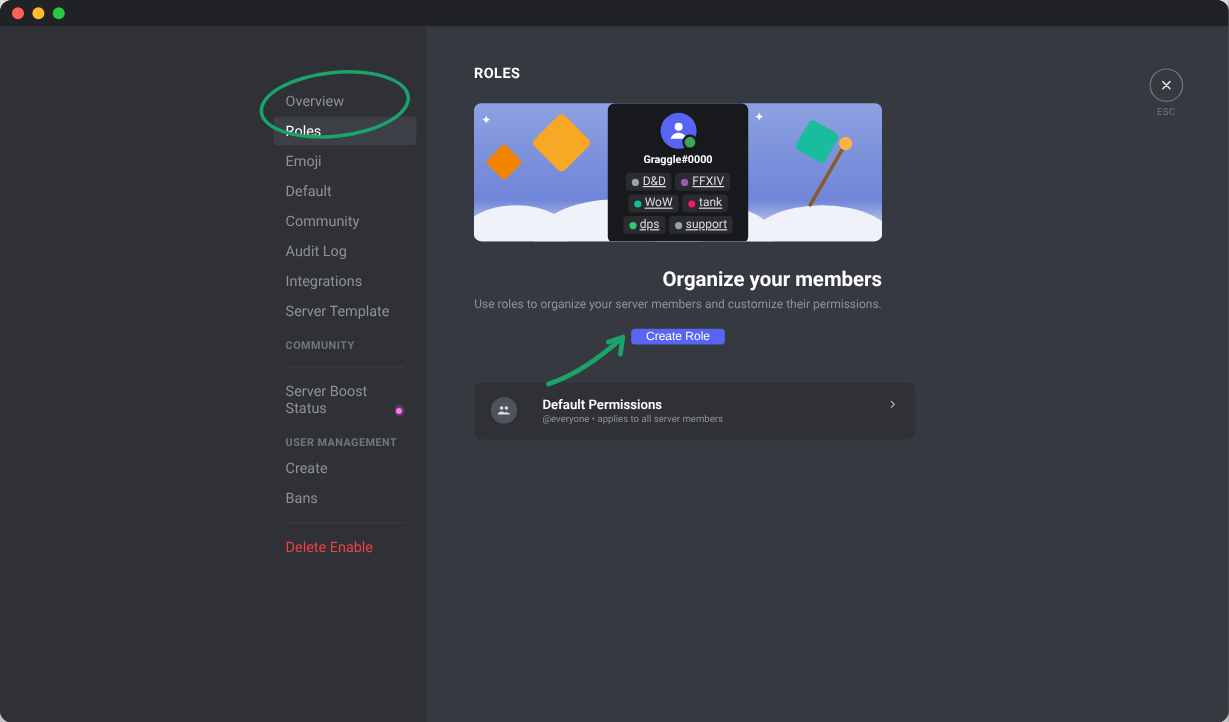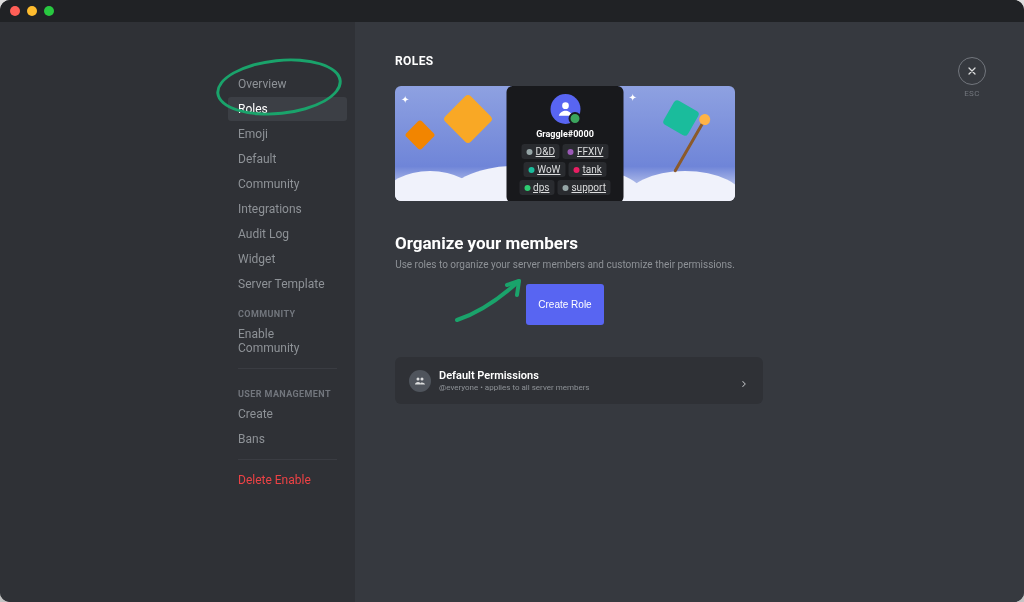--- a/index.html
+++ b/index.html
@@ -111,29 +111,29 @@
   }
   .avatar svg{width:20px;height:20px;}
   .presence {position:absolute;right:-1px;bottom:-1px;width:9px;height:9px;border-radius:50%;background:#3ba55d;border:2px solid var(--card-dark);}
   .uname {font-size:9px;font-weight:700;color:#fff;}
   .chips {display:flex;flex-wrap:wrap;gap:3px;justify-content:center;}
   .chip {
     background:var(--chip-bg);border-radius:3px;padding:2px 5px;
     font-size:10px;color:#dcddde;display:flex;align-items:center;gap:3px;text-decoration:underline;
   }
   .chip .cd{width:6px;height:6px;border-radius:50%;}
-  .heading {text-align:left;font-size:17px;font-weight:700;color:#fff;margin-top:32px;}
+  .heading {text-align:right;font-size:17px;font-weight:700;color:#fff;margin-top:22px;}
   .sub {text-align:center;font-size:10px;color:var(--text-muted);margin-top:6px;}
   .create-btn {
     display:block;margin:14px auto 0;background:var(--accent);color:#fff;
-    border:none;border-radius:3px;padding:15px 12px;font-size:10px;font-weight:500;cursor:pointer;
+    border:none;border-radius:3px;padding:1px 12px;font-size:10px;font-weight:500;cursor:pointer;
   }
   .perm-card {
     margin-top:32px;width:340px;background:var(--card-medium);
-    border-radius:6px;padding:12px 14px;display:flex;align-items:flex-end;gap:8px;cursor:pointer;
+    border-radius:6px;padding:12px 14px;display:flex;align-items:flex-start;gap:21px;cursor:pointer;
   }
   .perm-icon {
     width:22px;height:22px;border-radius:50%;background:#4f545c;
     display:flex;align-items:center;justify-content:center;flex:none;
   }
   .perm-icon svg{width:12px;height:12px;fill:#dcddde;}
   .perm-title{font-size:11px;color:#fff;font-weight:600;}
   .perm-sub{font-size:8px;color:var(--text-muted);margin-top:1px;}
   .perm-chevron{margin-left:auto;color:var(--text-muted);}
   .close-wrap {
@@ -177,38 +177,36 @@
         <div class="side-item">
             <span>Emoji</span>
           </div>
         <div class="side-item">
             <span>Default</span>
           </div>
         <div class="side-item">
             <span>Community</span>
           </div>
         <div class="side-item">
+            <span>Audit Log</span>
+          </div>
+        <div class="side-item">
             <span>Integrations</span>
           </div>
         <div class="side-item">
-            <span>Audit Log</span>
-          </div>
-        <div class="side-item">
-            <span>Widget</span>
-          </div>
-        <div class="side-item">
             <span>Server Template</span>
           </div>
 
         <div class="side-header">COMMUNITY</div>
-        <div class="side-item">
-            <span>Enable Community</span>
-          </div>
 
         <div class="side-sep"></div>
+        <div class="side-item">
+          <span>Server Boost Status</span>
+          <span class="boost-dot"></span>
+        </div>
 
         <div class="side-header">USER MANAGEMENT</div>
         <div class="side-item">
             <span>Create</span>
           </div>
         <div class="side-item">
             <span>Bans</span>
           </div>
 
         <div class="side-sep"></div>

